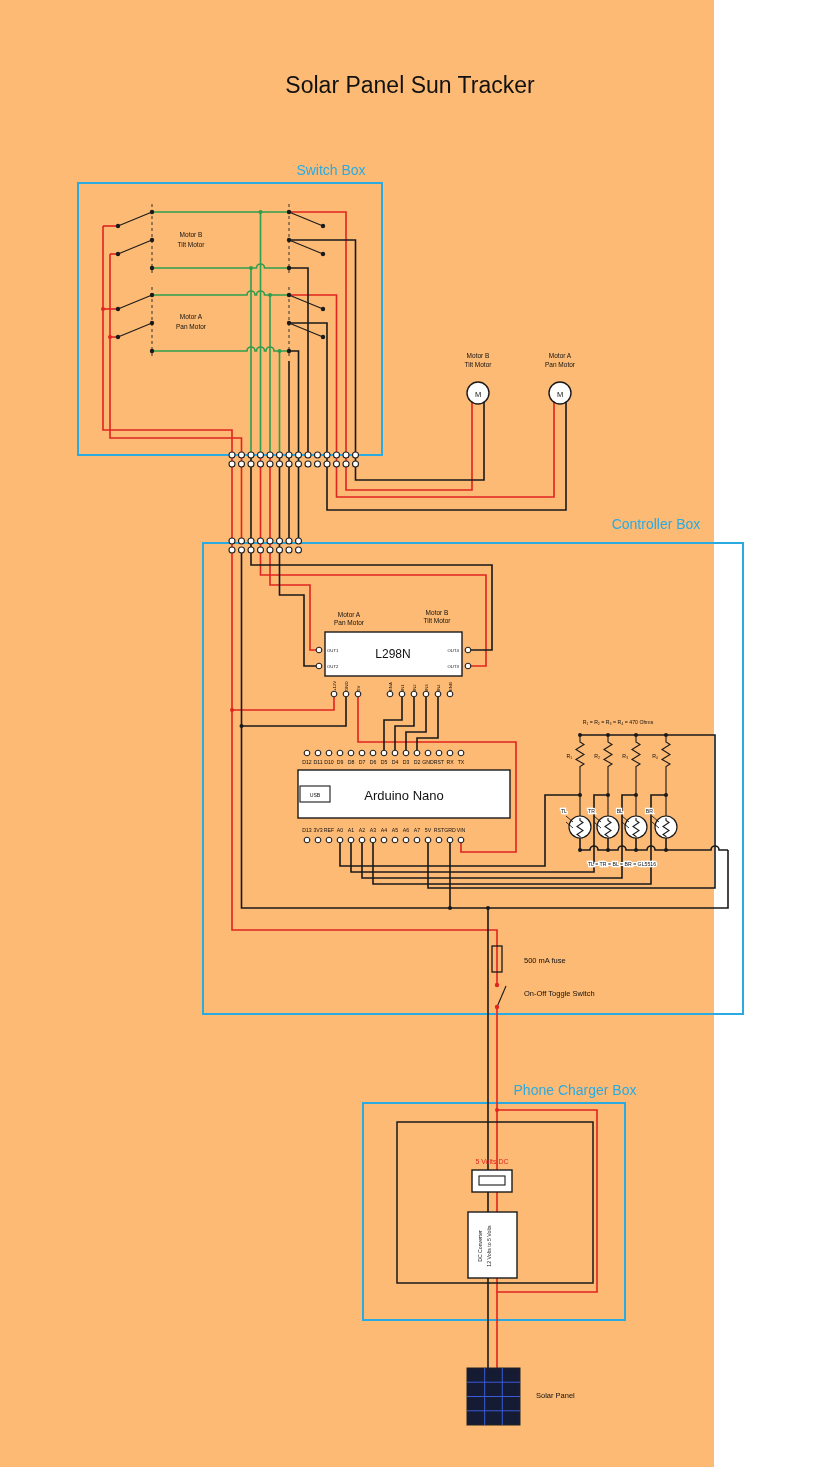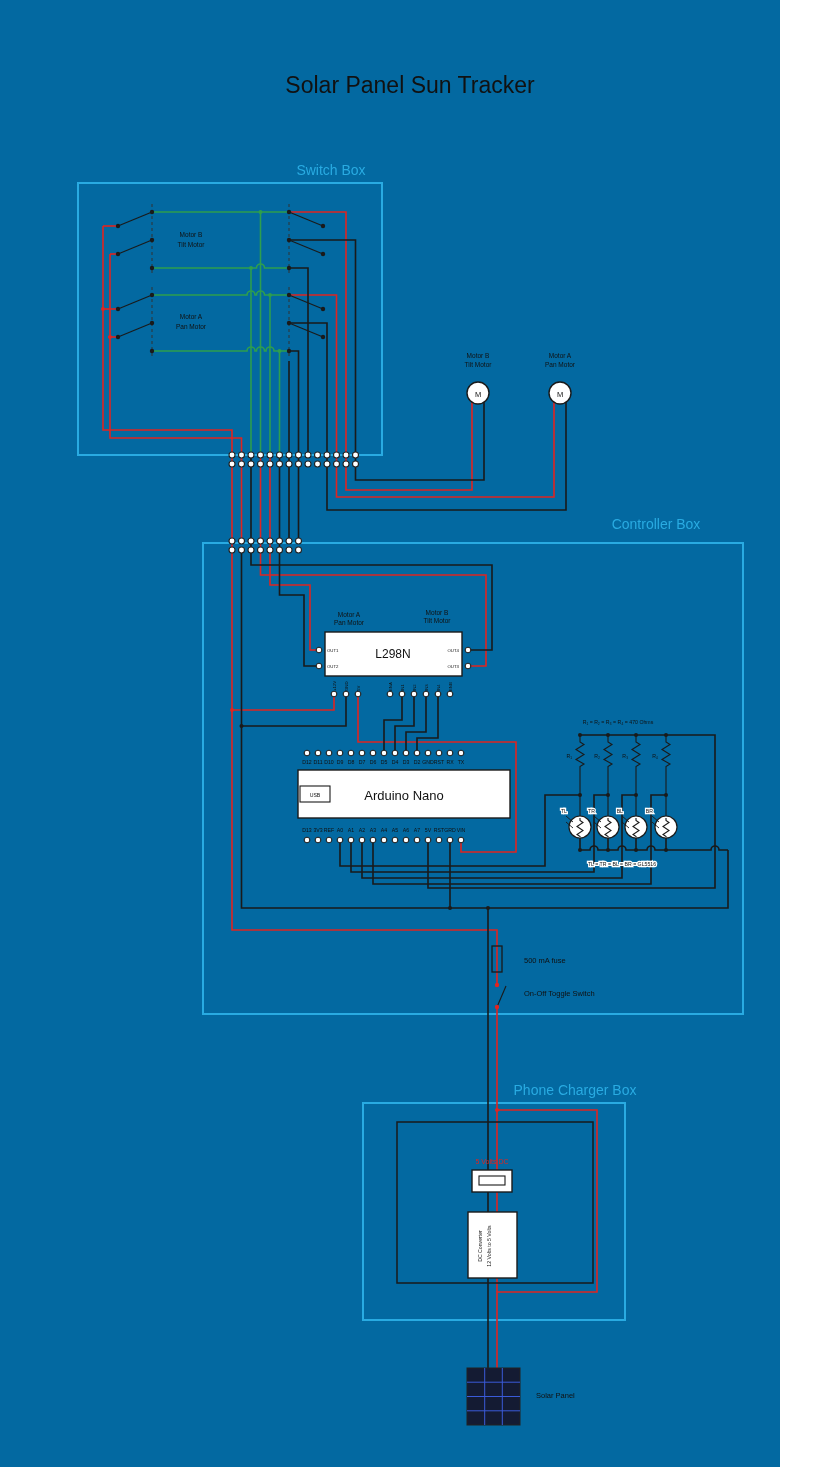--- a/index.html
+++ b/index.html
@@ -1,20 +1,20 @@
 <!DOCTYPE html>
 <html style="--box: #29abe2; --wire-red: #e02420; --wire-black: #1a1a1a; --wire-green: #2e9e4e; --panel-fill: #141b33; --panel-grid: #3a5bd9;"><head>
 <meta charset="utf-8">
 <style>
   :root{
     --box:#29abe2; --wire-red:#e02420; --wire-black:#1a1a1a; --wire-green:#2e9e4e;
     --panel-fill:#141b33; --panel-grid:#3a5bd9;
   }
   html,body{margin:0;background:#fff}
-  .stage{position:relative;width:780px;height:1467px;background:#0369a1;font-family:"Liberation Sans",sans-serif}
+  .stage{position:relative;width:714px;height:1467px;background:#fdba74;font-family:"Liberation Sans",sans-serif}
   svg{display:block}
   text{fill:#111;font-family:"Liberation Sans",sans-serif}
   .wr{stroke:var(--wire-red);fill:none;stroke-width:1.6}
   .wk{stroke:var(--wire-black);fill:none;stroke-width:1.6}
   .wg{stroke:var(--wire-green);fill:none;stroke-width:1.6}
   .thin{stroke-width:1.1}
   .dash{stroke:#333;fill:none;stroke-width:1;stroke-dasharray:3,3}
   .comp{fill:#fff;stroke:#1a1a1a;stroke-width:1.4}
   .open{fill:none;stroke:#1a1a1a;stroke-width:1.5}
   .cyanbox{fill:none;stroke:var(--box);stroke-width:2}

